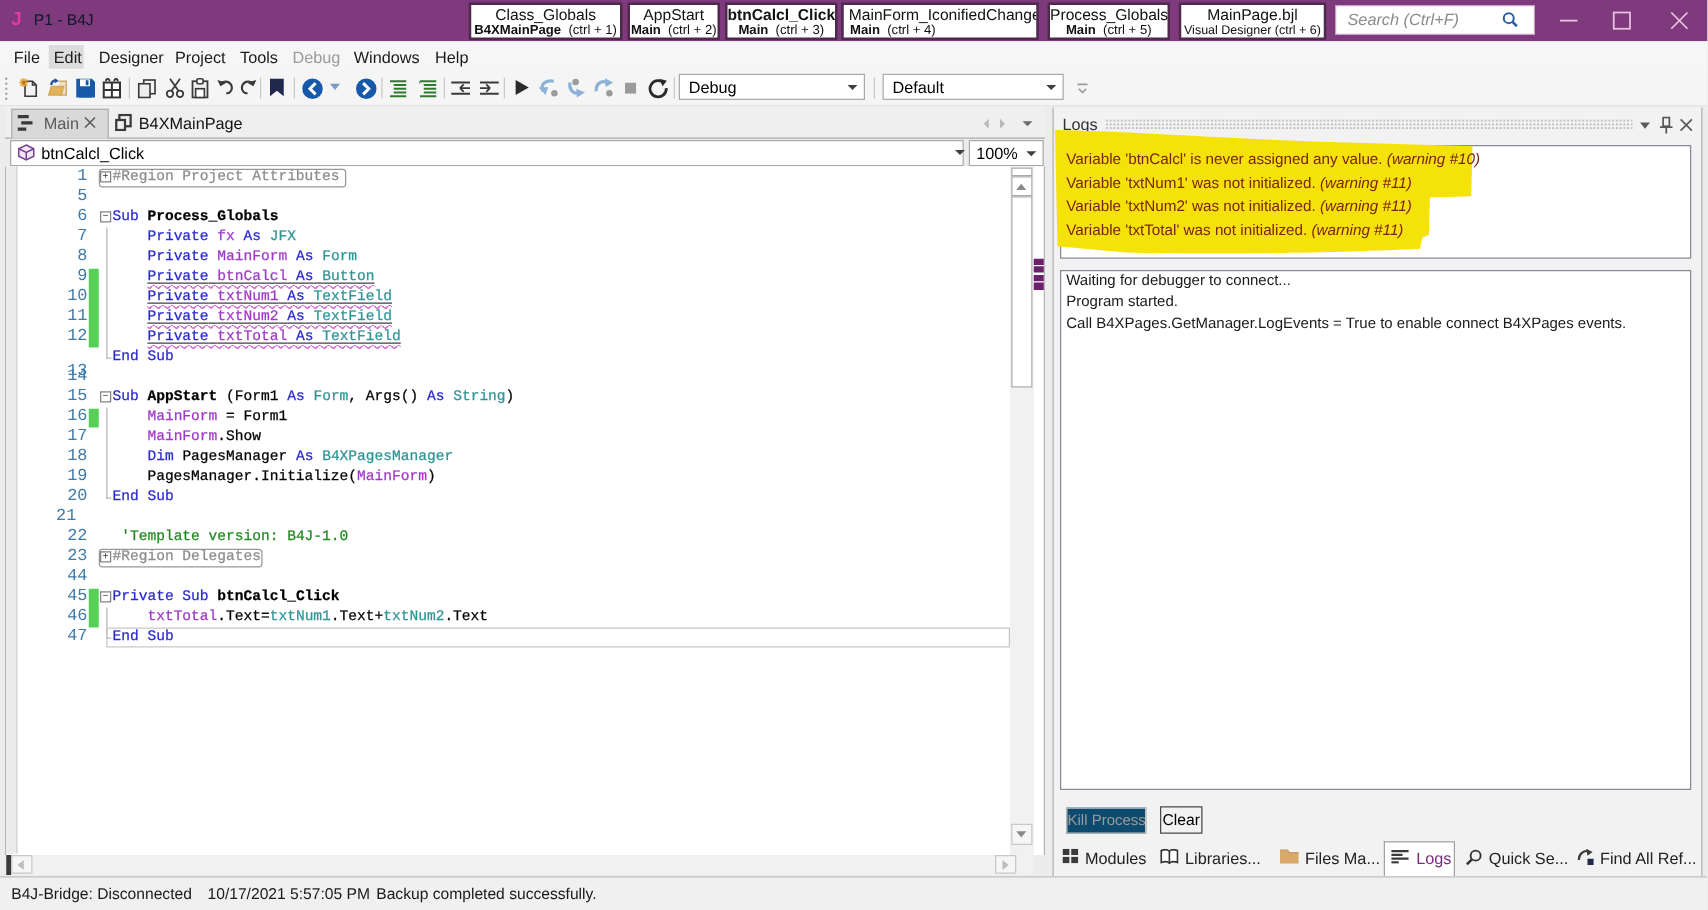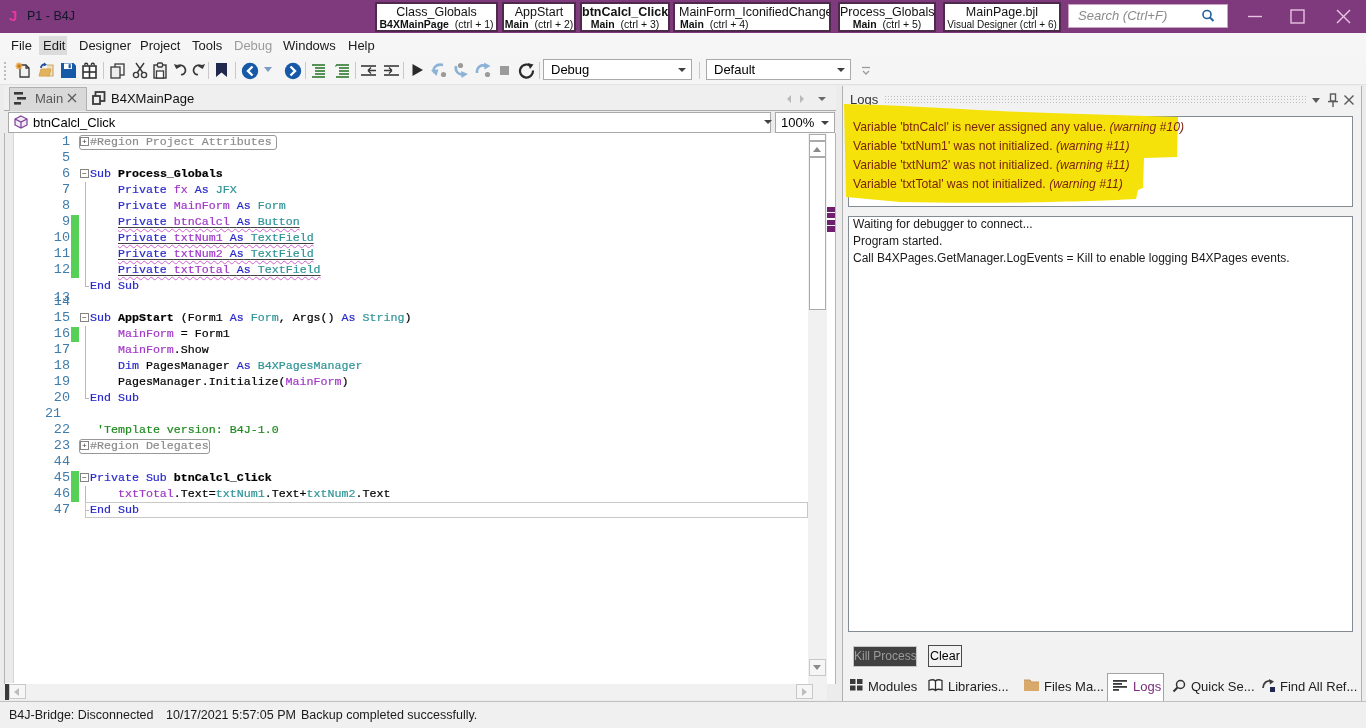--- a/index.html
+++ b/index.html
@@ -435,23 +435,23 @@
 <path d="M4 4 C50 5 100 8 160 11 C220 14 280 15 338 17 L337 57 L304 58 L303 88 L298 90 L296 99 C240 102 140 104 60 102 L6 97 Z" fill="#F6E20B"></path>
 </svg>
 <div class="warnline" style="top:120px;">Variable 'btnCalcl' is never assigned any value. <i>(warning #10)</i></div>
 <div class="warnline" style="top:139px;">Variable 'txtNum1' was not initialized. <i>(warning #11)</i></div>
 <div class="warnline" style="top:158px;">Variable 'txtNum2' was not initialized. <i>(warning #11)</i></div>
 <div class="warnline" style="top:177px;">Variable 'txtTotal' was not initialized. <i>(warning #11)</i></div>
 
 <div class="rbox" style="left:848px;top:216px;width:505px;height:416px;"></div>
 <div class="logline" style="top:216.5px;">Waiting for debugger to connect...</div>
 <div class="logline" style="top:233.5px;">Program started.</div>
-<div class="logline" style="top:250.5px;">Call B4XPages.GetManager.LogEvents = Kill to enable logging B4XPages events.</div>
-
-<div class="abs" style="left:853px;top:646px;width:64px;height:21px;background:#404040;border:1px solid #C5C5C5;font-size:12px;color:#9B9B9B;text-align:center;line-height:19px;white-space:nowrap;">Kill Process</div>
+<div class="logline" style="top:250.5px;">Call B4XPages.GetManager.LogEvents = True to enable connect B4XPages events.</div>
+
+<div class="abs" style="left:853px;top:646px;width:64px;height:21px;background:#0c4a6e;border:1px solid #C5C5C5;font-size:12px;color:#9B9B9B;text-align:center;line-height:19px;white-space:nowrap;">Kill Process</div>
 <div class="abs" style="left:928px;top:645px;width:34px;height:22px;background:#F2F2F2;border:1px solid #4A4A4A;font-size:12.5px;color:#000;text-align:center;line-height:20px;">Clear</div>
 
 <svg class="abs" style="left:850px;top:679px;" width="13" height="12" viewBox="0 0 13 12">
     <g fill="#3A3A3A">
       <rect x="0" y="0" width="5.5" height="5"></rect>
       <rect x="7" y="0" width="5.5" height="5"></rect>
       <rect x="0" y="6.5" width="5.5" height="5"></rect>
       <rect x="7" y="6.5" width="5.5" height="5"></rect>
     </g>
   </svg>

